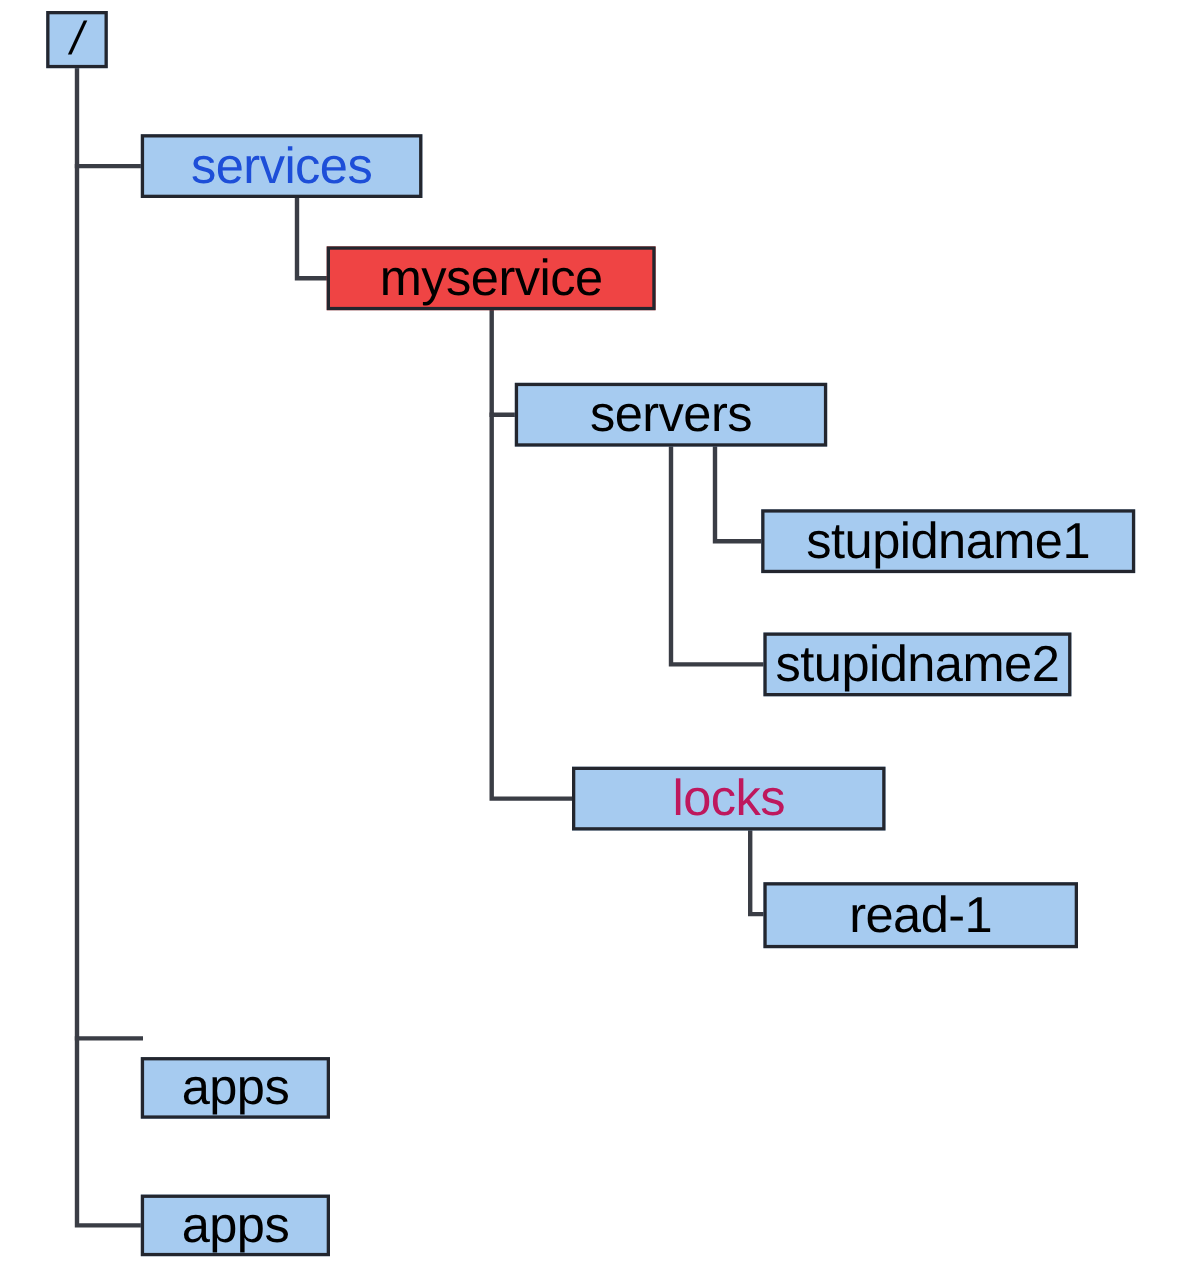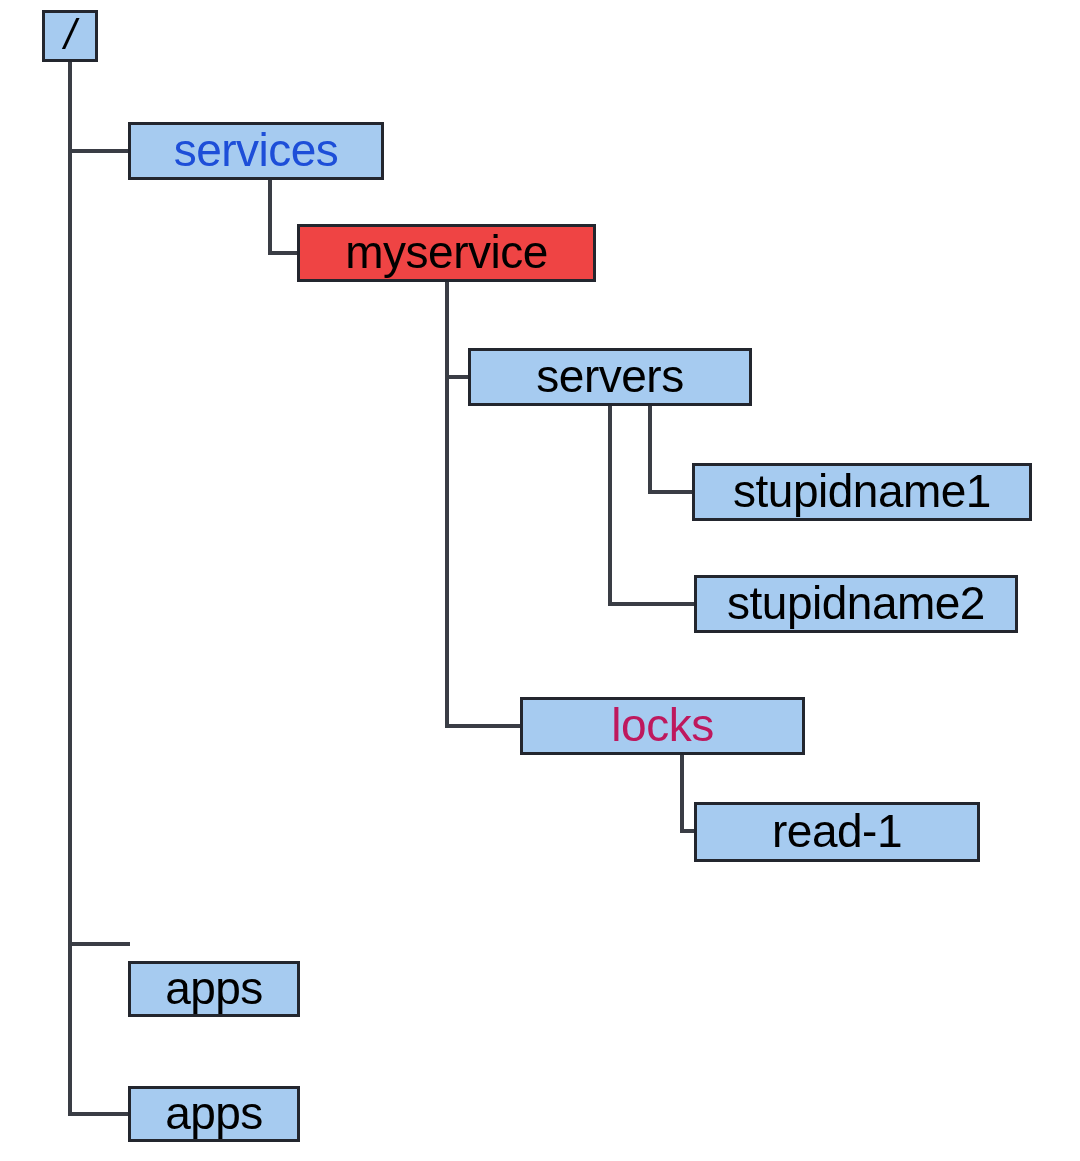--- a/index.html
+++ b/index.html
@@ -74,21 +74,21 @@
       </div>
       <div class="node" title="/services/myservice" style="left: 297px; top: 224px; width: 299px; height: 58px; font-size: 46px; background: #ef4444; border-color: rgb(35, 38, 46); color: rgb(0, 0, 0);">
         <span class="label">myservice</span>
       </div>
       <div class="node" title="/services/myservice/servers" style="left: 468px; top: 348px; width: 284px; height: 58px; font-size: 46px; background: rgb(166, 203, 240); border-color: rgb(35, 38, 46); color: rgb(0, 0, 0);">
         <span class="label">servers</span>
       </div>
       <div class="node" title="/services/myservice/servers/stupidname1" style="left: 692px; top: 463px; width: 340px; height: 58px; font-size: 46px; background: rgb(166, 203, 240); border-color: rgb(35, 38, 46); color: rgb(0, 0, 0);">
         <span class="label">stupidname1</span>
       </div>
-      <div class="node" title="/services/myservice/servers/stupidname2" style="left: 694px; top: 575px; width: 324px; height: 58px; font-size: 46px; background: rgb(166, 203, 240); border-color: rgb(35, 38, 46); color: rgb(0, 0, 0);">
+      <div class="node" title="/services/myservice/servers/stupidname2" style="left: 694px; top: 575px; width: 280px; height: 58px; font-size: 46px; background: rgb(166, 203, 240); border-color: rgb(35, 38, 46); color: rgb(0, 0, 0);">
         <span class="label">stupidname2</span>
       </div>
       <div class="node" title="/services/myservice/locks" style="left: 520px; top: 697px; width: 285px; height: 58px; font-size: 46px; background: rgb(166, 203, 240); border-color: rgb(35, 38, 46); color: #be185d;">
         <span class="label">locks</span>
       </div>
       <div class="node" title="/services/myservice/locks/read-1" style="left: 694px; top: 802px; width: 286px; height: 60px; font-size: 46px; background: rgb(166, 203, 240); border-color: rgb(35, 38, 46); color: rgb(0, 0, 0);">
         <span class="label">read-1</span>
       </div>
       <div class="node" title="/apps" style="left: 128px; top: 916px; width: 172px; height: 56px; font-size: 46px; background: rgb(166, 203, 240); border-color: rgb(35, 38, 46); color: rgb(0, 0, 0); margin-top: 45px;">
         <span class="label">apps</span>

